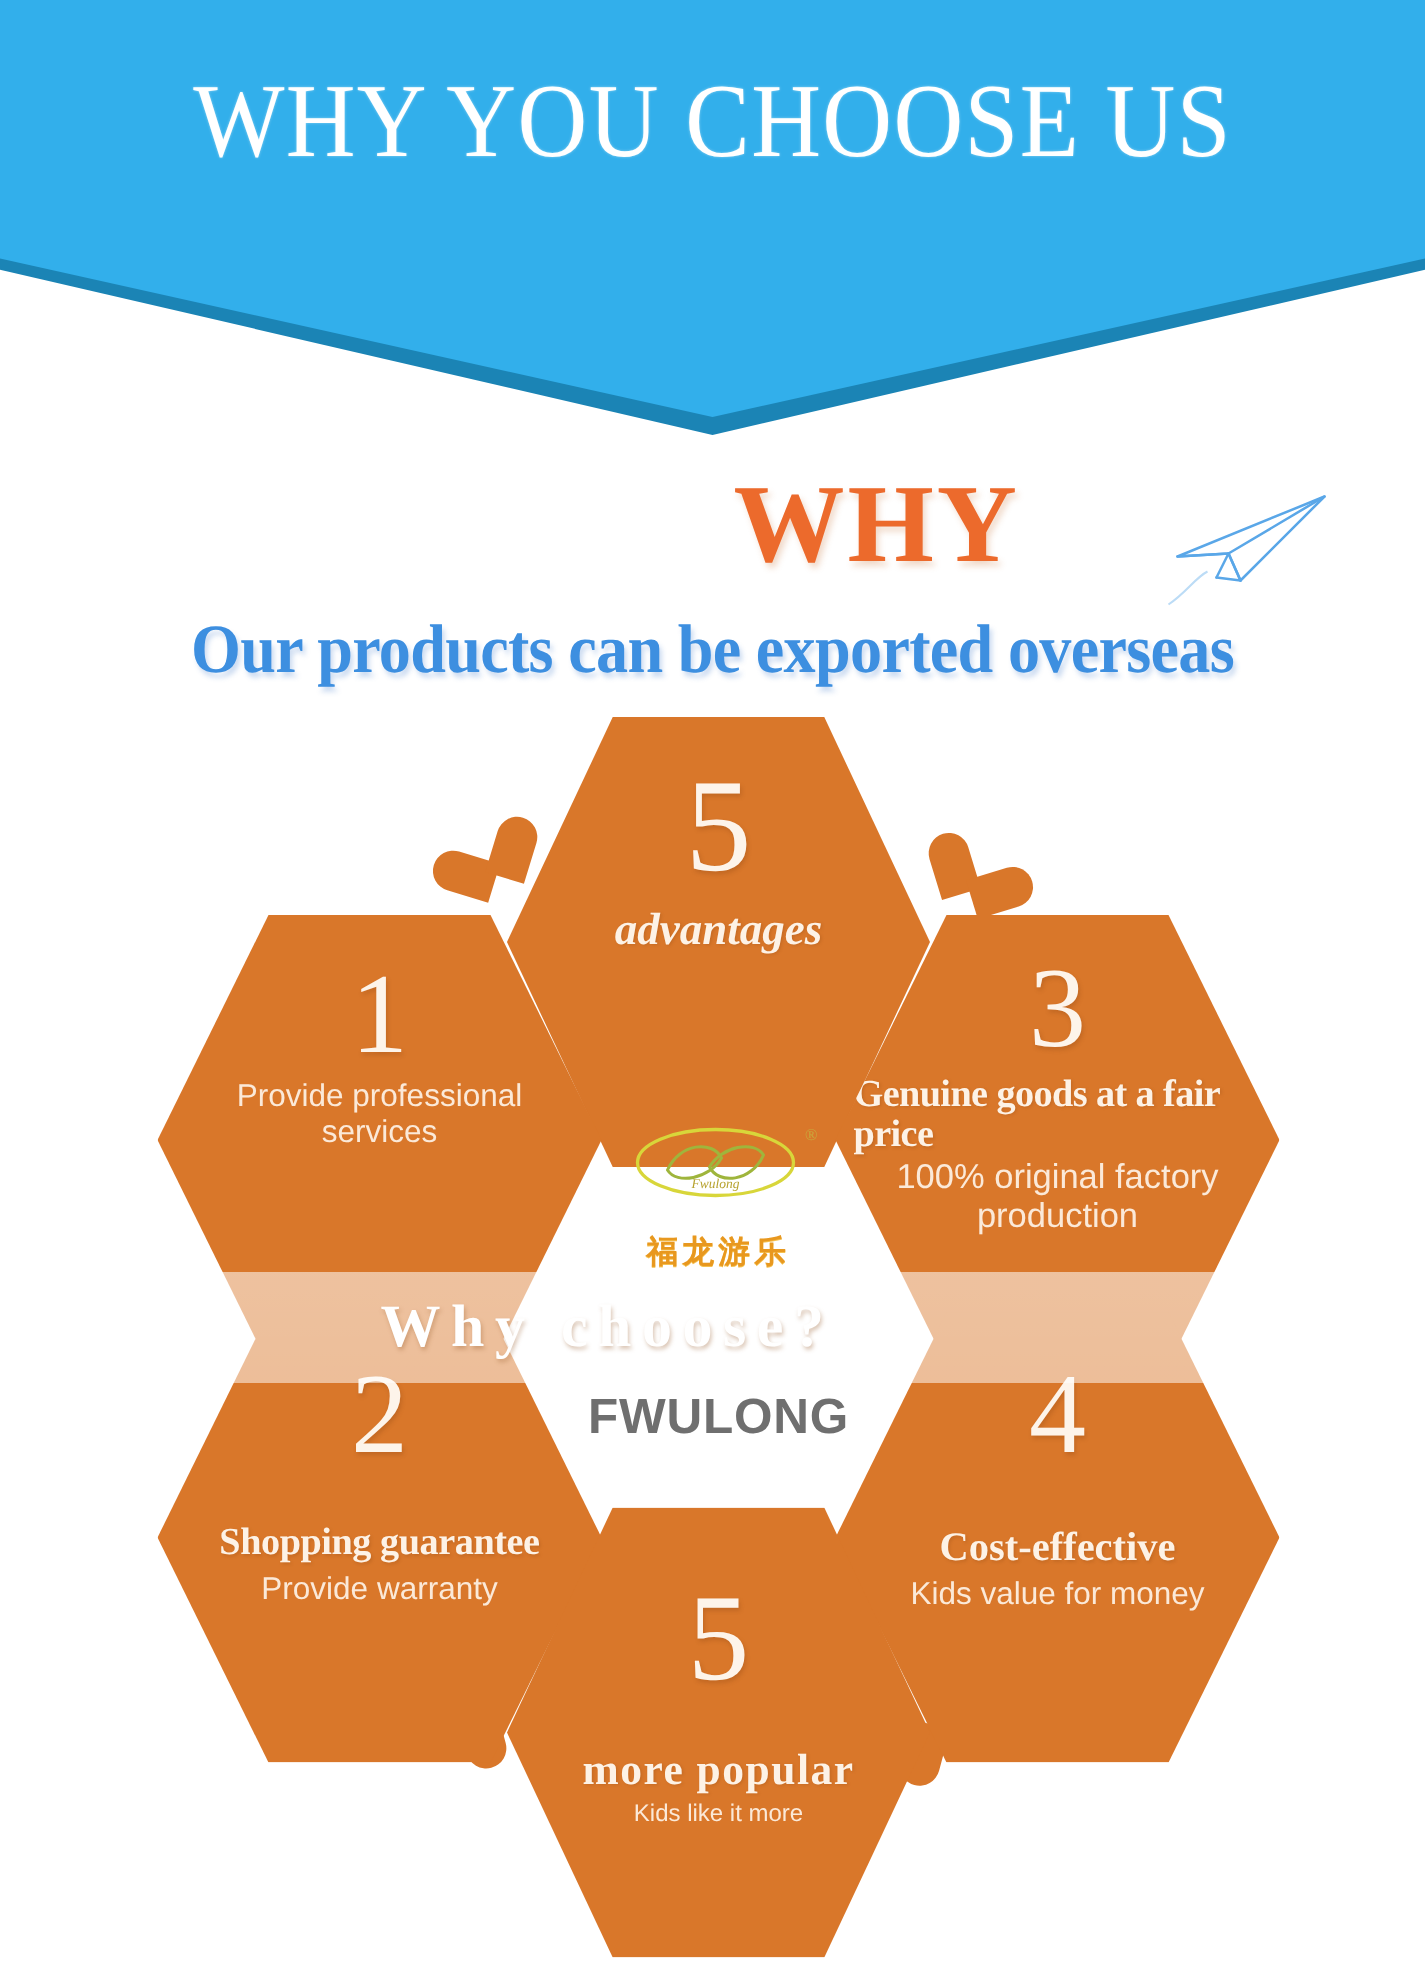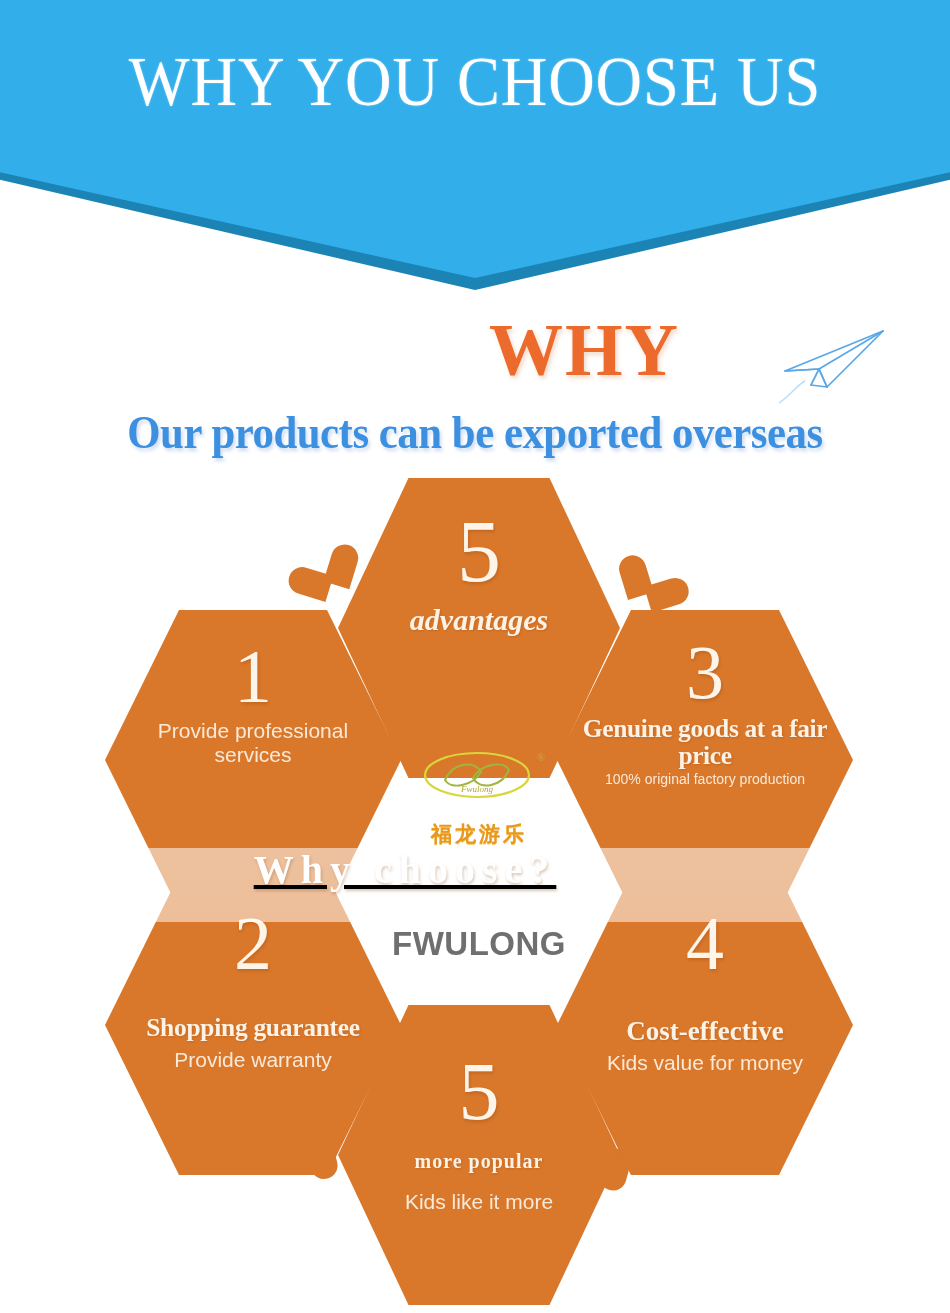--- a/index.html
+++ b/index.html
@@ -85,21 +85,20 @@
     font-weight:300;
     color:#fdf4ea;
     line-height:1;
     text-shadow:1px 2px 3px rgba(140,70,20,0.30);
   }
   .hx-title{
     font-family:"Liberation Serif", serif;
     font-weight:bold;
     color:#fdf2e6;
     line-height:1.04;
-    text-align:center;
     text-shadow:1px 1px 2px rgba(140,70,20,0.25);
   }
   .hx-sub{
     font-family:"Liberation Sans", sans-serif;
     color:#fbe9d8;
     line-height:1.15;
     text-align:center;
   }
 
   
@@ -108,40 +107,40 @@
   #hex-top .hx-title{font-size:30px;font-style:italic;margin-top:8px;}
 
   #hex-left1{left:105px;top:140px;width:296px;height:300px;padding-top:28px;}
   #hex-left1 .hx-num{font-size:76px;}
   #hex-left1 .hx-title{font-size:25.5px;margin-top:10px;letter-spacing:-0.4px;}
   #hex-left1 .hx-sub{font-size:21px;margin-top:5px;width:215px;}
 
   #hex-right3{left:557px;top:140px;width:296px;height:300px;padding-top:24px;}
   #hex-right3 .hx-num{font-size:76px;}
   #hex-right3 .hx-title{font-size:25.5px;margin-top:6px;width:272px;letter-spacing:-0.4px;}
-  #hex-right3 .hx-sub{font-size:14px;margin-top:2px;width:232px;}
+  #hex-right3 .hx-sub{font-size:23px;margin-top:2px;width:232px;}
 
   #hex-center-top{left:338px;top:272px;width:282px;height:300px;}
 
   #hex-left2{left:105px;top:405px;width:296px;height:300px;padding-top:30px;}
   #hex-left2 .hx-num{font-size:76px;}
   #hex-left2 .hx-title{font-size:25.5px;margin-top:34px;letter-spacing:-0.3px;}
   #hex-left2 .hx-sub{font-size:21px;margin-top:6px;}
 
   #hex-right4{left:557px;top:405px;width:296px;height:300px;padding-top:30px;}
   #hex-right4 .hx-num{font-size:76px;}
   #hex-right4 .hx-title{font-size:27px;margin-top:36px;}
   #hex-right4 .hx-sub{font-size:21px;margin-top:6px;}
 
   #hex-center-bot{left:338px;top:405px;width:282px;height:300px;}
 
   #hex-bottom{left:338px;top:535px;width:282px;height:300px;padding-top:46px;}
   #hex-bottom .hx-num{font-size:82px;}
-  #hex-bottom .hx-title{font-size:20px;margin-top:18px;letter-spacing:1px;}
-  #hex-bottom .hx-sub{font-size:21px;margin-top:18px;}
+  #hex-bottom .hx-title{font-size:29px;margin-top:32px;letter-spacing:1px;}
+  #hex-bottom .hx-sub{font-size:16px;margin-top:6px;}
 
   
   .heart{
     position:absolute;width:54px;height:52px;
   }
   .heart::before,.heart::after{
     content:"";position:absolute;top:10px;width:27px;height:42px;
     background:#d9772a;border-radius:14px 14px 0 0;
   }
   .heart::before{left:25px;transform:rotate(-45deg);transform-origin:0 100%;}
@@ -175,23 +174,22 @@
     font-weight:bold;font-size:33px;color:#6f6f6f;
     letter-spacing:0.5px;
   }
 
   
   .band{
     position:absolute;left:0px;top:848px;width:810px;height:74px;
     background:linear-gradient(to bottom,
        rgba(255,255,255,0.55) 0%,
        rgba(255,255,255,0.52) 100%);
-    display:flex;align-items:flex-start;justify-content:center;
+    display:flex;align-items:center;justify-content:center;
     pointer-events:none;
-    text-decoration:underline;
   }
   .band-text{
     font-family:"Liberation Serif", serif;
     font-weight:bold;
     font-size:40px;
     color:#ffffff;
     letter-spacing:7px;
     text-shadow:1px 2px 3px rgba(150,90,40,0.35);
     transform:translateY(-2px);
   }

